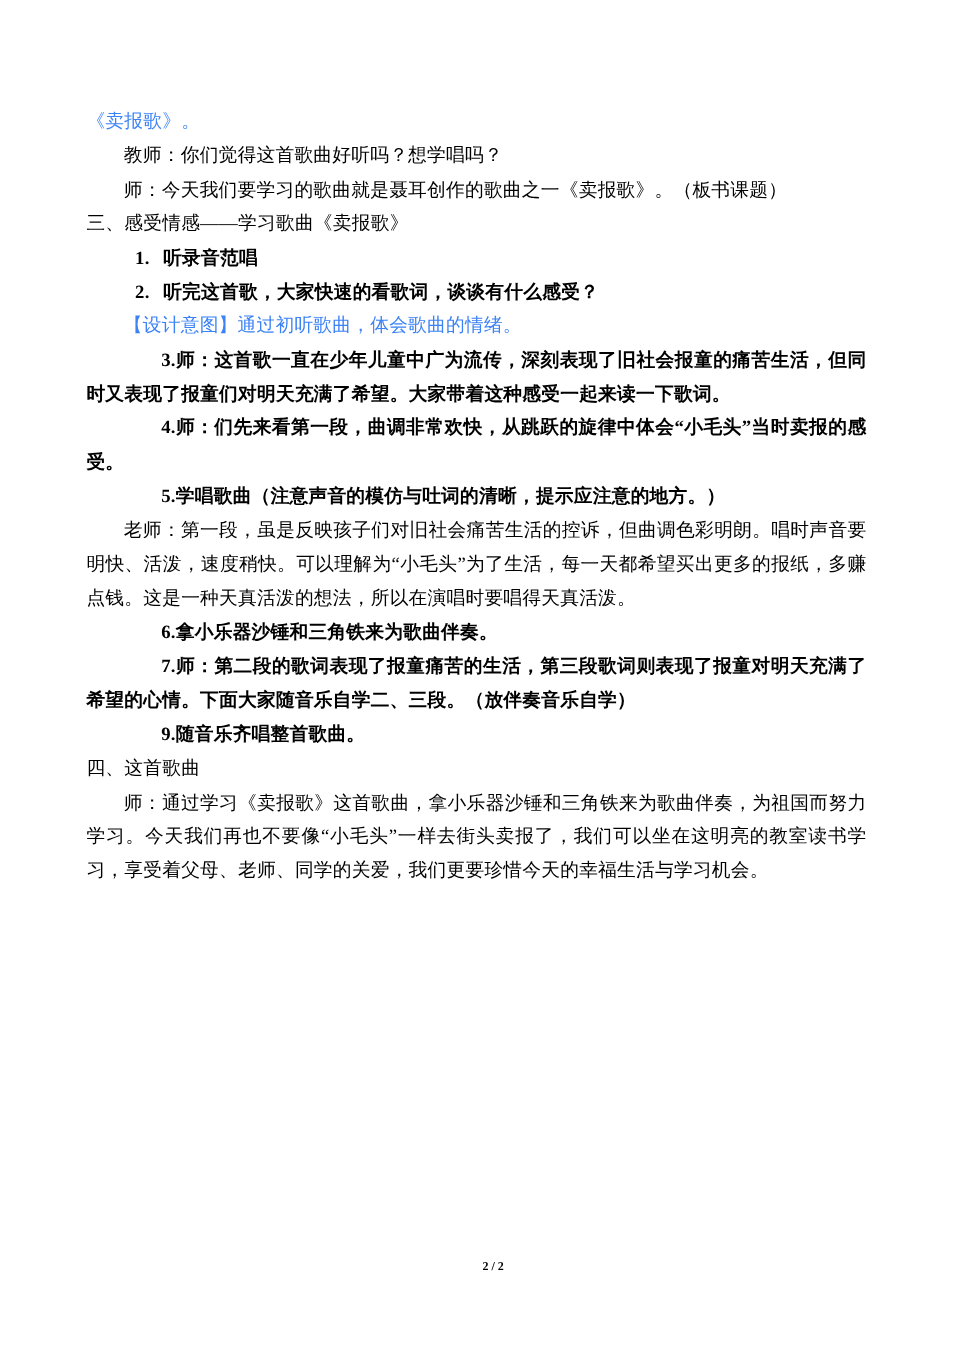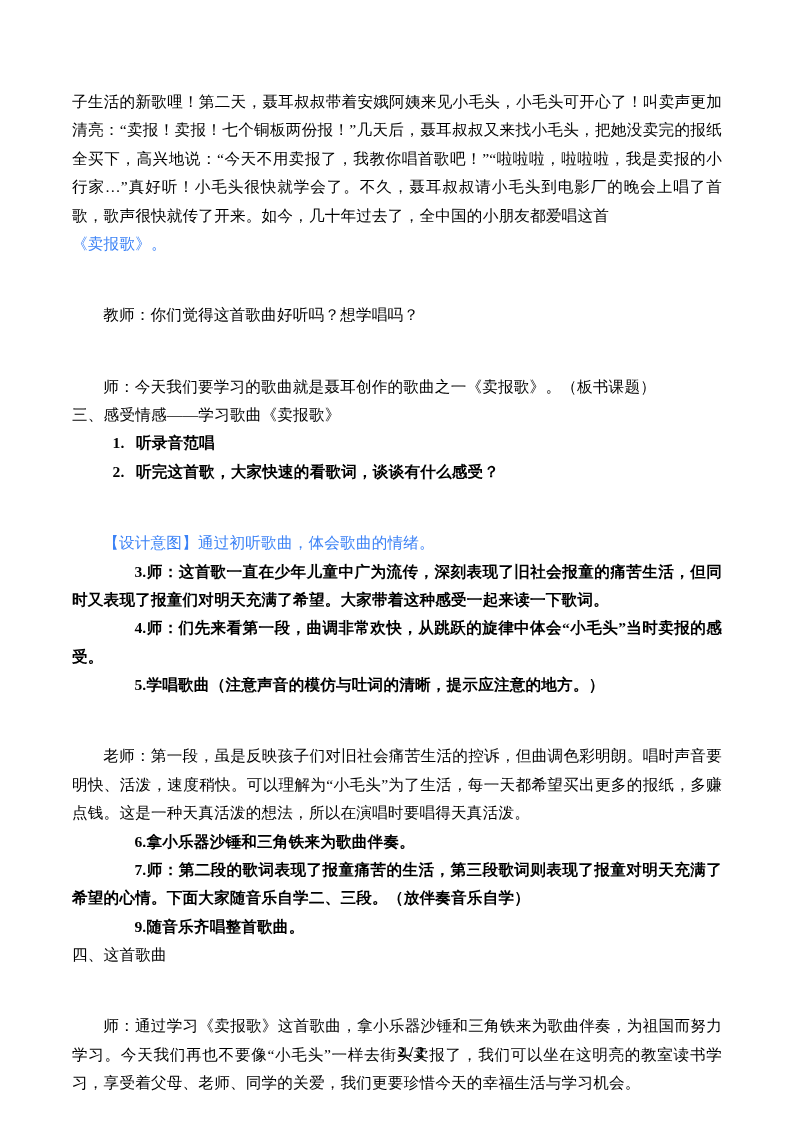--- a/index.html
+++ b/index.html
@@ -30,21 +30,20 @@
   }
   p {
     margin: 0;
     padding: 0;
   }
   .p-flow {
     text-indent: 0;
   }
   .p-indent {
     text-indent: 2em;
-    margin-top: 43px;
   }
   .p-head {
     text-indent: 0;
   }
   .p-list {
     padding-left: 2.6em;
     text-indent: 0;
     font-weight: bold;
   }
   .p-list-hang {
@@ -57,34 +56,33 @@
   .num {
     display: inline-block;
     min-width: 1.5em;
   }
   .footer {
     position: absolute;
     left: 0;
     right: 0;
     bottom: 62px;
     text-align: center;
-    font-size: 15px;
+    font-size: 10px;
     font-weight: bold;
     font-family: "Liberation Serif", "DejaVu Serif", serif;
     color: #000000;
     padding-left: 28px;
   }
 </style>
 </head>
 <body>
 
 <div class="page">
   <div class="doc-body">
 
-    <p class="p-flow">子生活的新歌哩！第二天，聂耳叔叔带着安娥阿姨来见小毛头，小毛头可开心了！叫卖声更加清亮：“卖报！卖报！七个铜板两份报！”几天后，聂耳叔叔又来找小毛头，把她没卖完的报纸全买下，高兴地说：“今天不用卖报了，我教你唱首歌吧！”“啦啦啦，啦啦啦，我是卖报的小行家…”真好听！小毛头很快就学会了。不久，聂耳叔叔请小毛头到电影厂的晚会上唱了首歌，歌声很快就传了开来。如今，几十年过去了，全中国的小朋友都爱唱这首</p>
 
     <p class="p-flow grey">《卖报歌》。</p>
 
     <p class="p-indent">教师：你们觉得这首歌曲好听吗？想学唱吗？</p>
 
     <p class="p-indent">师：今天我们要学习的歌曲就是聂耳创作的歌曲之一《卖报歌》。（板书课题）</p>
 
     <p class="p-head">三、感受情感——学习歌曲《卖报歌》</p>
 
     <p class="p-list">

